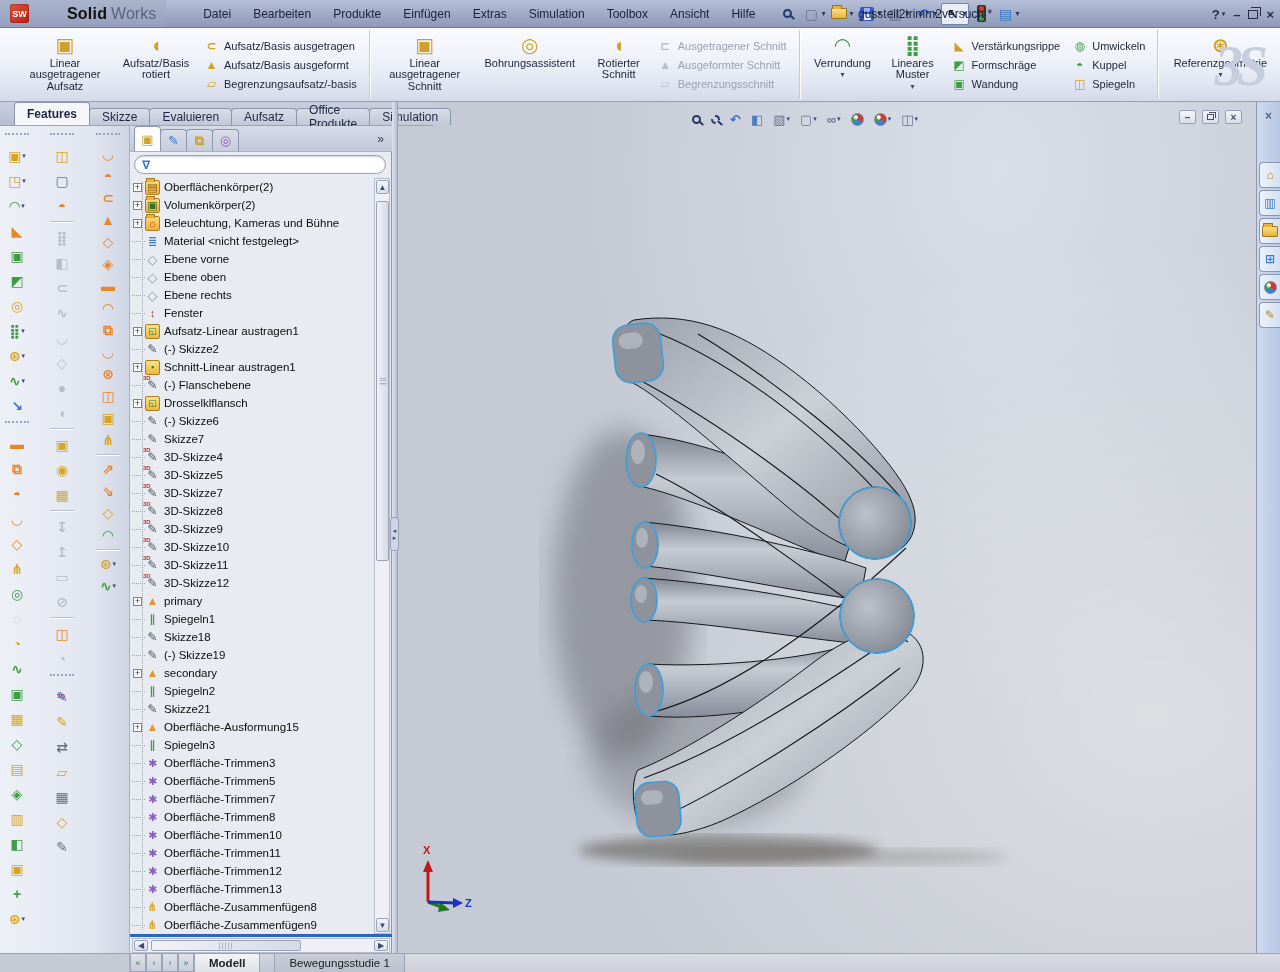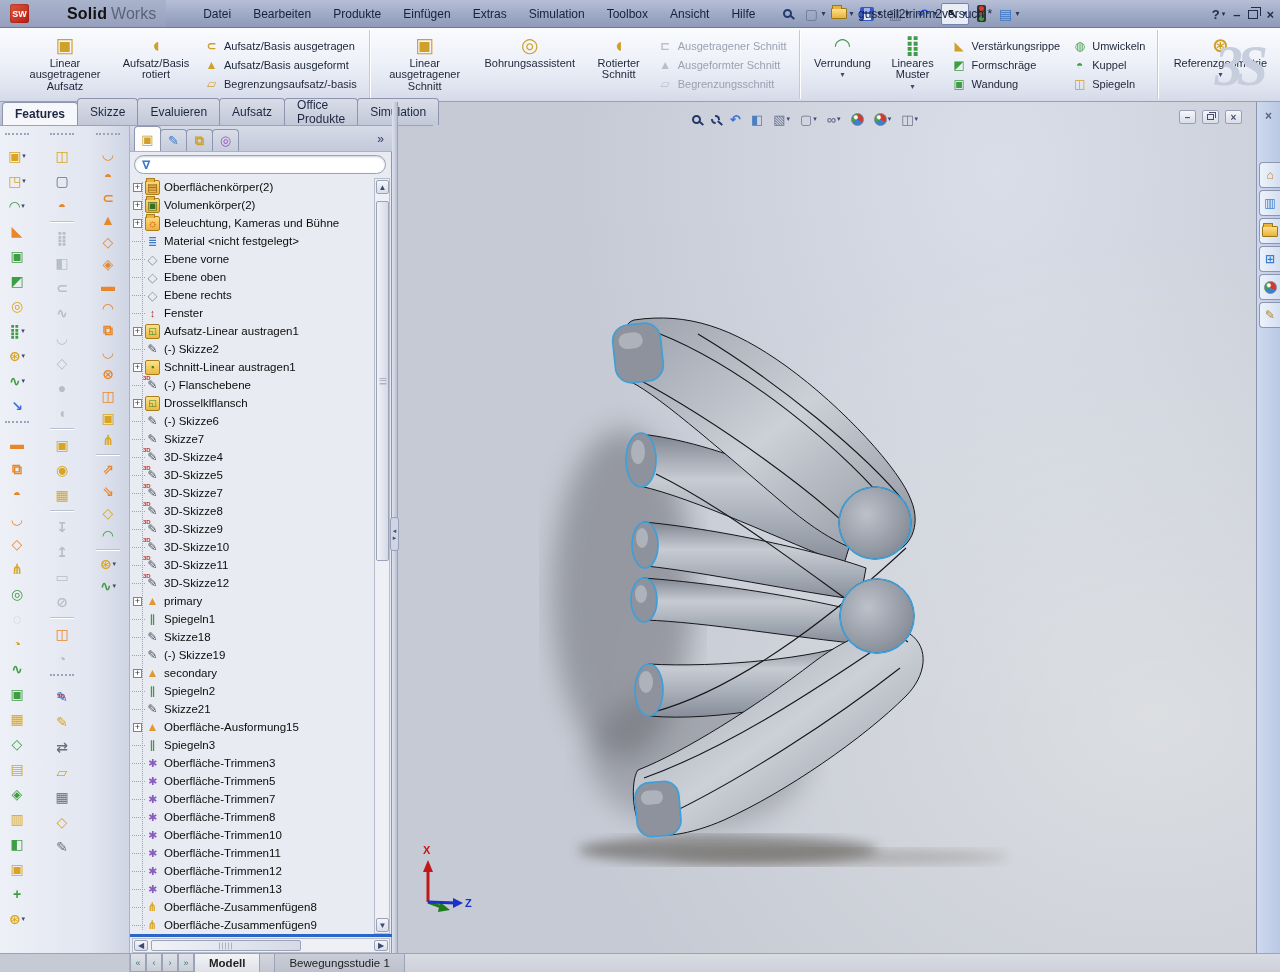--- a/index.html
+++ b/index.html
@@ -45,22 +45,22 @@
   .rlarge .rdrop{font-size:8px;color:#3c4a70;margin-top:1px;}
   .rstack{display:flex;flex-direction:column;justify-content:center;gap:2px;margin:0 3px;}
   .rsmall{display:flex;align-items:center;gap:5px;height:17px;padding:0 3px;border-radius:2px;}
   .rsmall .ric{font-size:12px;width:15px;text-align:center;font-weight:bold;}
   .rsmall .rlabel{font-size:11px;color:#1c2438;white-space:nowrap;}
   .rsmall.disabled .rlabel{color:#9aa1b2;}
   .rsmall.disabled .ric{color:#b8bfcc !important;}
   #watermark{position:absolute;right:18px;top:34px;font-size:56px;font-style:italic;font-weight:bold;color:#c6cddd;letter-spacing:-6px;font-family:"Liberation Serif","DejaVu Serif",serif;}
 
   
-  #tabstrip{left:0;top:102px;width:433px;height:24px;background:linear-gradient(180deg,#c9cfdf,#b7bed2);display:flex;align-items:flex-end;padding-left:2px;border-bottom:1px solid #9aa3bb;}
-  .ctab{height:27px;display:flex;align-items:center;padding:0 12px;font-size:12px;color:#1d2742;background:linear-gradient(180deg,#d9dde8,#c2c8d8);border:1px solid #8d96ae;border-bottom:none;border-radius:4px 4px 0 0;margin-right:-1px;}
+  #tabstrip{left:0;top:102px;width:433px;height:24px;background:linear-gradient(180deg,#c9cfdf,#b7bed2);display:flex;align-items:flex-end;padding-left:14px;border-bottom:1px solid #9aa3bb;}
+  .ctab{height:17px;display:flex;align-items:center;padding:0 12px;font-size:12px;color:#1d2742;background:linear-gradient(180deg,#d9dde8,#c2c8d8);border:1px solid #8d96ae;border-bottom:none;border-radius:4px 4px 0 0;margin-right:-1px;}
   .ctab.active{background:#f6f7fa;font-weight:bold;height:23px;z-index:2;}
 
   
   #leftbars{left:0;top:126px;width:130px;height:827px;background:linear-gradient(90deg,#eef0f7 0%,#e2e6f0 70%,#cfd5e4 100%);border-right:1px solid #aab2c6;}
   .tcol{position:absolute;top:4px;display:flex;flex-direction:column;align-items:center;}
   .tool-tile{width:30px;height:25px;display:flex;align-items:center;justify-content:center;gap:1px;border-radius:2px;}
   .tool-tile .tg{font-size:14px;font-weight:bold;line-height:16px;}
   .tool-tile .ta{font-size:7px;color:#3c4a70;}
   .tsep{width:24px;height:7px;display:flex;align-items:center;}
   .tsep::before{content:"";width:100%;border-top:1px solid #b9c0d2;box-shadow:0 1px 0 #fff;}

